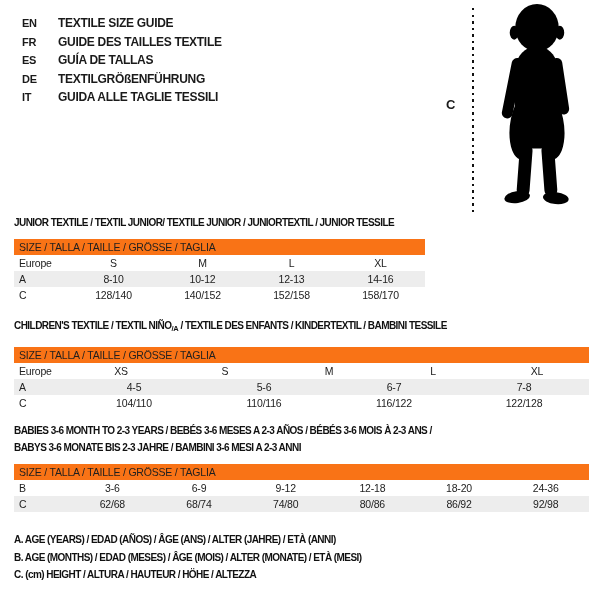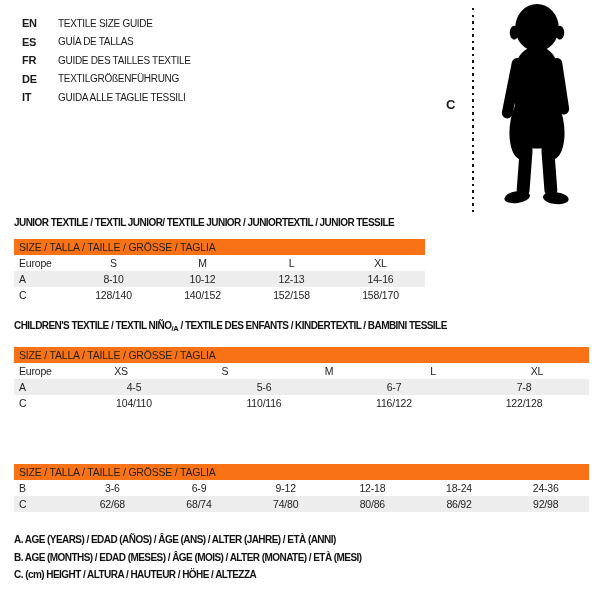--- a/index.html
+++ b/index.html
@@ -17,21 +17,21 @@
     overflow: hidden;
   }
 
   
   .lang-block { position: absolute; left: 22px; top: 14px; }
   .lang-row { display: flex; height: 18.5px; align-items: center; }
   .lang-code {
     width: 36px; font-weight: bold; font-size: 11px; letter-spacing: -0.3px;
   }
   .lang-title {
-    font-weight: normal; font-size: 10px; letter-spacing: -0.3px; white-space: nowrap;
+    font-weight: bold; font-size: 12px; letter-spacing: -0.3px; white-space: nowrap;
   }
 
   
   .measure-line {
     position: absolute; left: 472px; top: 8px; width: 2px; height: 204px;
     background-image: repeating-linear-gradient(to bottom, #111 0 2.5px, transparent 2.5px 6.5px);
   }
   .measure-label {
     position: absolute; left: 446px; top: 97px;
     font-weight: bold; font-size: 13px;
@@ -76,26 +76,26 @@
 <body>
 
 <div class="canvas">
 
   <div class="lang-block">
     <div class="lang-row">
       <span class="lang-code">EN</span>
       <span class="lang-title">TEXTILE SIZE GUIDE</span>
     </div>
     <div class="lang-row">
+      <span class="lang-code">FR</span>
+      <span class="lang-title">GUIDE DES TAILLES TEXTILE</span>
+    </div>
+    <div class="lang-row">
       <span class="lang-code">ES</span>
       <span class="lang-title">GUÍA DE TALLAS</span>
-    </div>
-    <div class="lang-row">
-      <span class="lang-code">FR</span>
-      <span class="lang-title">GUIDE DES TAILLES TEXTILE</span>
     </div>
     <div class="lang-row">
       <span class="lang-code">DE</span>
       <span class="lang-title">TEXTILGRÖßENFÜHRUNG</span>
     </div>
     <div class="lang-row">
       <span class="lang-code">IT</span>
       <span class="lang-title">GUIDA ALLE TAGLIE TESSILI</span>
     </div>
   </div>
@@ -164,29 +164,33 @@
     </div>
     <div class="tbl-row">
       <div class="tbl-label">C</div>
       <div class="tbl-cell">104/110</div>
       <div class="tbl-cell">110/116</div>
       <div class="tbl-cell">116/122</div>
       <div class="tbl-cell">122/128</div>
     </div>
   </div>
 
+  <div class="section-title" id="babies-title">
+    <div>BABIES 3-6 MONTH TO 2-3 YEARS / BEBÉS 3-6 MESES A 2-3 AÑOS / BÉBÉS 3-6 MOIS À 2-3 ANS /</div>
+    <div>BABYS 3-6 MONATE BIS 2-3 JAHRE / BAMBINI 3-6 MESI A 2-3 ANNI</div>
+  </div>
   <div class="size-table" id="babies-table">
     <div class="tbl-header">SIZE / TALLA / TAILLE / GRÖSSE / TAGLIA</div>
     <div class="tbl-row">
       <div class="tbl-label">B</div>
       <div class="tbl-cell">3-6</div>
       <div class="tbl-cell">6-9</div>
       <div class="tbl-cell">9-12</div>
       <div class="tbl-cell">12-18</div>
-      <div class="tbl-cell">18-24</div>
+      <div class="tbl-cell">18-20</div>
       <div class="tbl-cell">24-36</div>
     </div>
     <div class="tbl-row stripe">
       <div class="tbl-label">C</div>
       <div class="tbl-cell">62/68</div>
       <div class="tbl-cell">68/74</div>
       <div class="tbl-cell">74/80</div>
       <div class="tbl-cell">80/86</div>
       <div class="tbl-cell">86/92</div>
       <div class="tbl-cell">92/98</div>

